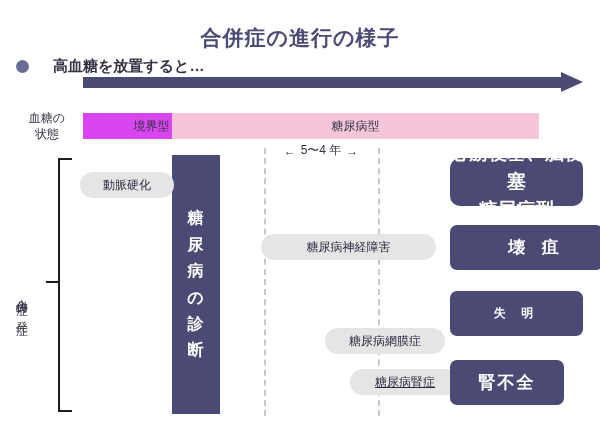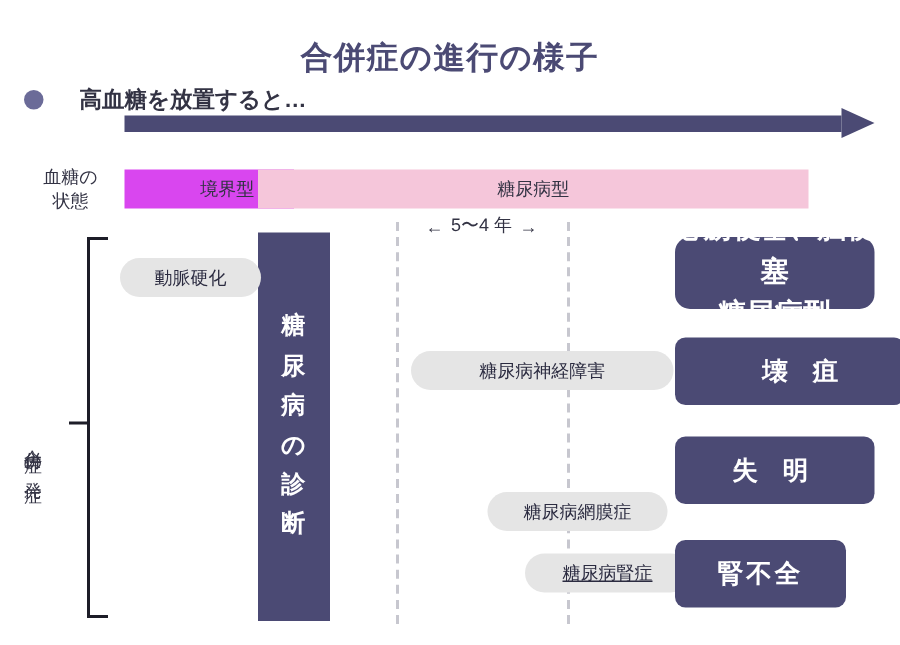--- a/index.html
+++ b/index.html
@@ -222,25 +222,25 @@
     align-items: center;
     justify-content: center;
     text-align: center;
     font-weight: bold;
   }
 
   
   .stage-1 { left: 80px;  top: 172px; width: 94px; }
   .out-1   { left: 450px; top: 158px; width: 133px; height: 48px; font-size: 19px; line-height: 1.5; border-radius: 10px; }
   
-  .stage-2 { left: 274px; top: 234px; width: 175px; }
+  .stage-2 { left: 261px; top: 234px; width: 175px; }
   .out-2   { left: 450px; top: 225px; width: 133px; height: 45px; font-size: 17px; letter-spacing: 6px; padding-left: 20px; }
   
   .stage-3 { left: 325px; top: 300px; width: 120px; margin-top: 28px; }
-  .out-3   { left: 450px; top: 291px; width: 133px; height: 45px; font-size: 17px; letter-spacing: 6px; }
+  .out-3   { left: 450px; top: 291px; width: 133px; height: 45px; font-size: 12px; letter-spacing: 6px; }
   
   .stage-4 { left: 350px; top: 369px; width: 110px; text-decoration: underline; }
   .out-4   { left: 450px; top: 360px; width: 114px; height: 45px; font-size: 17px; letter-spacing: 2px; }
 </style>
 </head>
 <body>
 
 <div id="stage">
 
   <div class="title">合併症の進行の様子</div>

